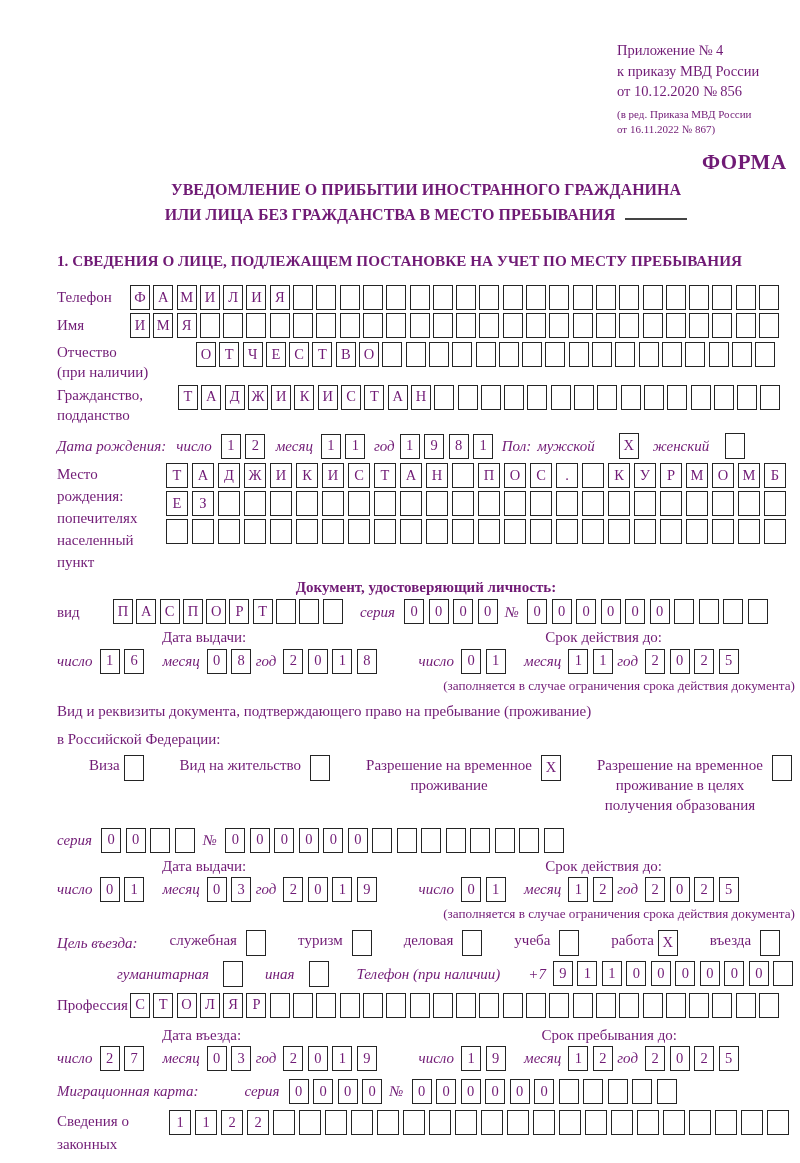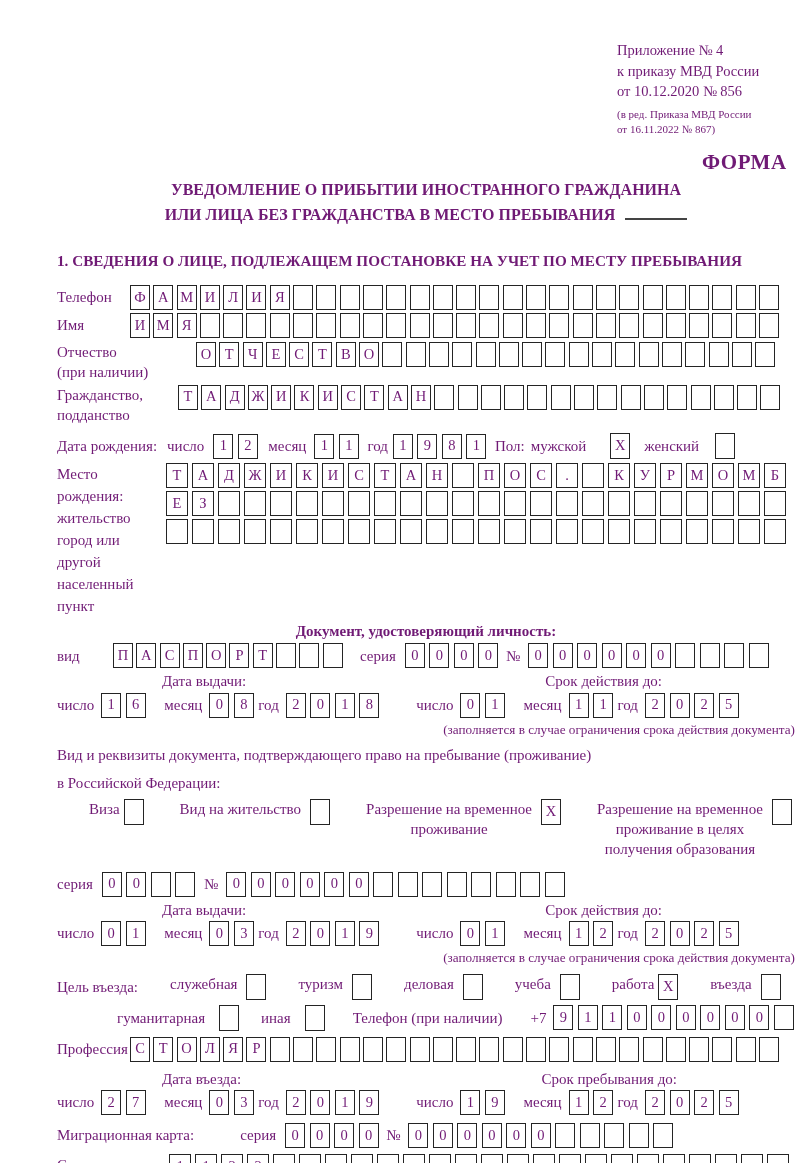--- a/index.html
+++ b/index.html
@@ -17,21 +17,21 @@
   .lbl{flex:none;}
   .ml{white-space:pre-line;}
   .w73{width:73px;} .w139{width:139px;} .w121{width:121px;} .w109{width:109px;} .w112{width:112px;} .w56{width:56px;}
   .cells{display:flex;flex:none;}
   .cell{flex:none;width:20px;height:25px;box-sizing:border-box;border:1.6px solid #242424;
         margin-right:3.3px;display:flex;align-items:center;justify-content:center;
         font-size:14.5px;background:#fff;}
   .wide .cell{width:22px;margin-right:4px;}
   .date .cell{margin-right:4.5px;}
   .chk{width:20px;height:26px;margin:0;}
-  .t{flex:none;}
+  .t{flex:none;font-style:italic;}
   .dheads{display:flex;margin-top:3px;gap:24px;}
   .dates{display:flex;justify-content:space-between;padding-right:52px;margin-top:1px;}
   .dgroup{display:flex;align-items:center;}
   .dgroup .t{margin-right:7px;}
   .dgroup .gap{width:14px;}
   .note{text-align:right;font-size:13.2px;margin-top:3px;}
   .center-b{text-align:center;font-weight:bold;margin-top:4px;}
   .opt{display:flex;align-items:flex-start;margin-left:32px;}
   .opt .ml{text-align:center;}
   .opt .chk{margin-left:9px;margin-top:0;}
@@ -220,22 +220,21 @@
     <span class="t" style="margin-left:4px">Пол:</span>
     <span class="t" style="margin-left:6px;margin-right:24px">мужской</span>
     <span class="cell chk">X</span>
     <span class="t" style="margin-left:14px;margin-right:16px">женский</span>
     <span class="cell chk"></span>
   </div>
 
   <div class="row" style="margin-top:4px">
     <span class="lbl w109 stack" style="line-height:22px">
       <span>Место рождения:</span>
-      <span>жительство</span>
-      <span>город или другой</span>
+      <span>попечителях</span>
       <span>населенный пункт</span>
     </span>
     <span class="stack">
       <span class="cells wide">
           <span class="cell">Т</span>
           <span class="cell">А</span>
           <span class="cell">Д</span>
           <span class="cell">Ж</span>
           <span class="cell">И</span>
           <span class="cell">К</span>

